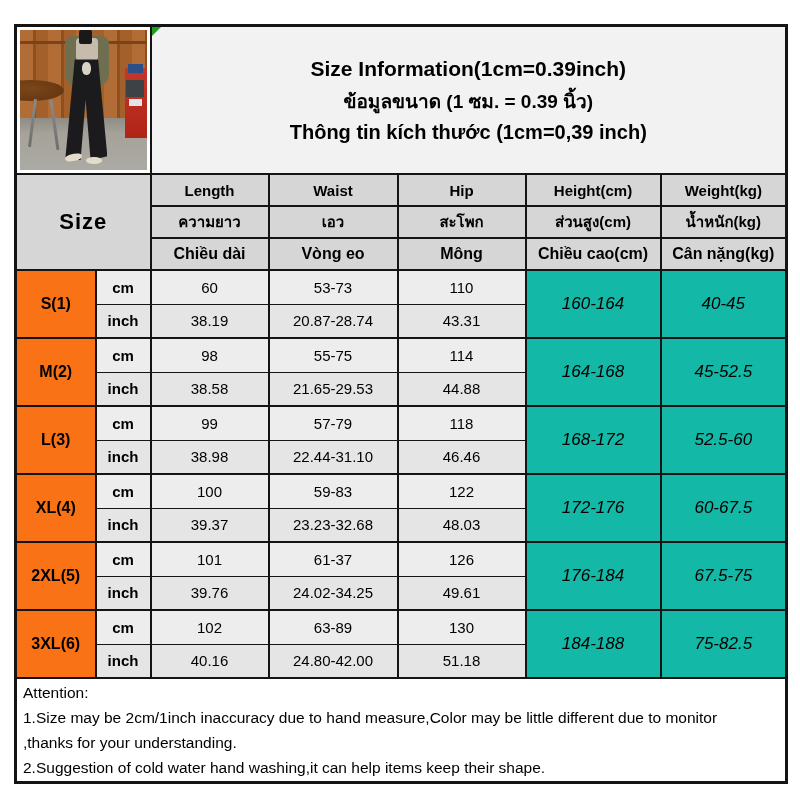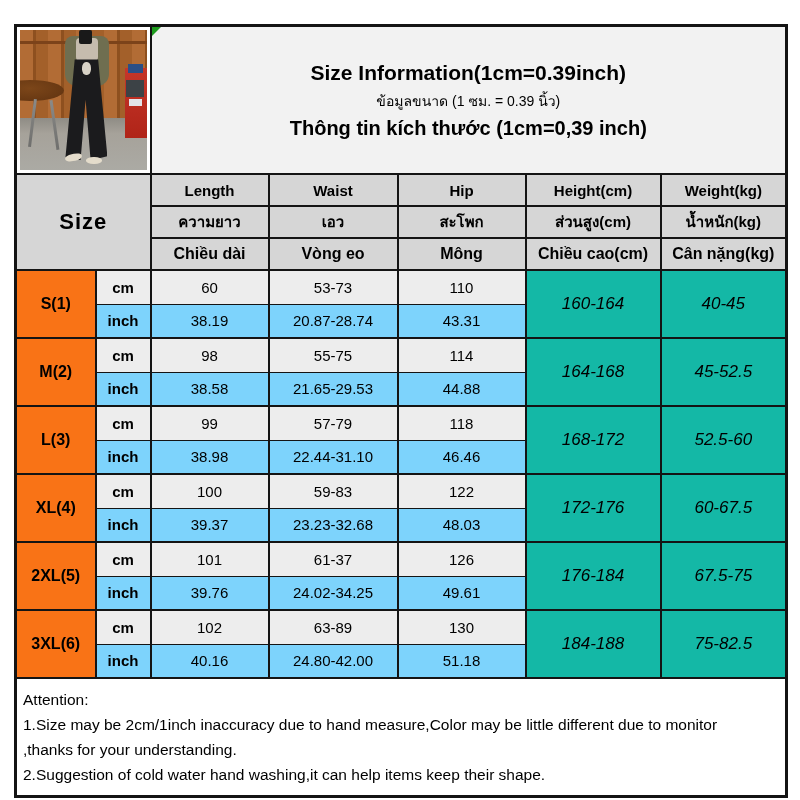--- a/index.html
+++ b/index.html
@@ -17,40 +17,40 @@
   tr.r-top{height:146px;}
   tr.r-head{height:32px;}
   tr.r-sub{height:34px;}
   tr.r-note{height:104px;}
 
   
   .photo-cell{background:#ffffff;padding:0;}
   .title-cell{background:#f2f2f2;position:relative;}
   .title-wrap{display:flex;flex-direction:column;justify-content:center;align-items:center;height:100%;gap:5px;}
   .title-en{font-size:21px;font-weight:bold;}
-  .title-th{font-size:14px;font-weight:normal;}
+  .title-th{font-size:19px;font-weight:bold;}
   .title-vi{font-size:20px;font-weight:bold;}
   .corner-tri{position:absolute;left:0;top:0;width:0;height:0;
     border-top:9px solid #1e9c1e;border-right:9px solid transparent;}
 
   .size-cell{background:#d6d6d6;font-size:22px;font-weight:bold;letter-spacing:1px;}
   .hdr{background:#d6d6d6;font-weight:bold;font-size:15px;}
   .hdr-vi{font-size:16px;}
   .size-label{background:#f97316;font-weight:bold;font-size:16px;}
   .unit{font-weight:bold;font-size:15px;}
   .val{font-size:15px;}
   .cm-bg{background:#ededed;margin-left:10px;}
-  .inch-bg{background:#7dd3fc;}
+  .inch-bg{background:#e5e5e5;}
   .merged{background:#14b8a6;font-size:17px;font-style:italic;}
 
   
   tr.cm-row td{border-bottom-width:1px;}
   tr.inch-row td{border-top-width:1px;}
 
-  .note-cell{background:#ffffff;text-align:left;vertical-align:top;padding:8px 6px;}
+  .note-cell{background:#ffffff;text-align:left;vertical-align:top;padding:1px 6px;}
   .note-line{font-size:15.5px;line-height:1.62;}
 
   
   .photo{position:relative;width:127px;height:140px;margin:3px auto;overflow:hidden;background:#a96429;}
   .wall{position:absolute;left:0;top:0;right:0;height:63%;
     background:repeating-linear-gradient(90deg,#b26c35 0 13px,#8e501f 13px 16px,#a3602a 16px 28px);}
   .wall-rail{position:absolute;left:0;top:8%;width:100%;height:3px;background:#7c431a;}
   .floor{position:absolute;left:0;bottom:0;width:100%;height:37%;
     background:linear-gradient(#8f8c85,#a6a29a 30%,#abaaa4);}
   .red-cabinet{position:absolute;right:0;top:27%;width:17%;height:50%;

